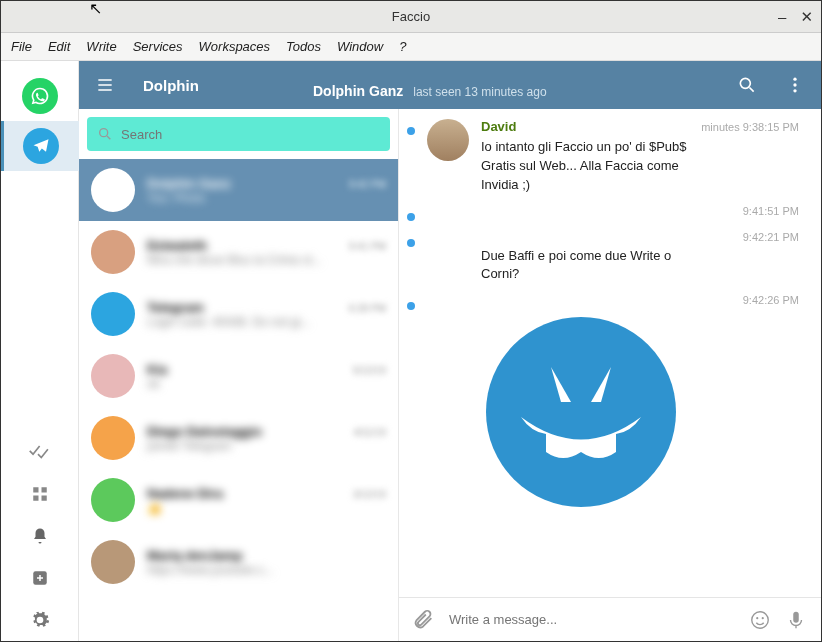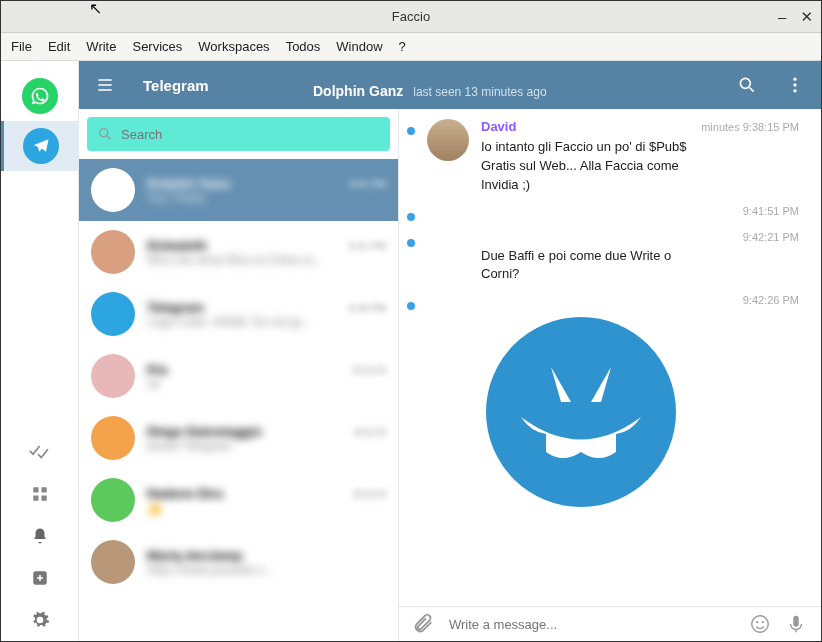--- a/index.html
+++ b/index.html
@@ -6,21 +6,21 @@
 body { width: 822px; height: 642px; background: #fff; overflow: hidden; }
 
 .window { width: 100%; height: 100%; border: 1px solid #333; position: relative; }
 .titlebar { height: 32px; background: #e8e8e6; display: flex; align-items: center; padding: 0 12px; position: relative; border-bottom: 1px solid #ccc;}
 .titlebar .title { position: absolute; left: 50%; transform: translateX(-50%); font-size: 13px; color: #333;}
 .titlebar .wincontrols { position: absolute; right: 8px; display: flex; gap: 14px; }
 .titlebar .wincontrols span { font-size: 15px; color: #333; cursor: pointer;}
 .cursor-arrow { position:absolute; left:88px; top:-2px; font-size:16px; color:#000; pointer-events:none;}
 
 .menubar { height: 28px; background: #f5f5f4; display: flex; align-items: center; padding: 0 10px; gap: 16px; border-bottom: 1px solid #ddd;}
-.menubar span { font-size: 13px; color: #222; cursor: pointer;}
+.menubar span { font-size: 13px; color: #222; cursor: pointer; font-style: italic;}
 
 .appbody { display: flex; height: calc(100% - 60px); }
 
 .franz-sidebar { width: 78px; background: #fff; border-right: 1px solid #e5e5e5; display: flex; flex-direction: column; align-items: center; padding-top:10px;}
 .franz-sidebar .svc { width:78px; height:50px; display:flex; align-items:center; justify-content:center;}
 .franz-sidebar .svc.active { background:#e0ebf3; border-left:3px solid #4a90b8; }
 .franz-sidebar .circle { width:36px; height:36px; border-radius:50%; display:flex;align-items:center;justify-content:center;}
 .franz-sidebar .spacer{ flex:1;}
 .franz-sidebar .bottom-icon{ width:78px; height:42px; display:flex;align-items:center;justify-content:center; color:#888;}
 
@@ -51,26 +51,26 @@
 .chat-item .prev{ font-size:12px; color:#888; white-space:nowrap; overflow:hidden; text-overflow:ellipsis; filter: blur(4px);}
 .chat-item.active .prev{ color:#e0ecf3;}
 
 .convo{ flex:1; display:flex; flex-direction:column; background:#fff;}
 .msgs{ flex:1; overflow:auto; padding:10px 22px 10px 8px; position:relative;}
 .msgrow{ display:flex; gap:12px; margin-bottom:10px; }
 .unread-dot{ width:8px;height:8px;border-radius:50%; background:#3ca1e8; margin-top:8px; flex-shrink:0;}
 .msg-av{ width:42px;height:42px;border-radius:50%; flex-shrink:0; background:linear-gradient(#c8b090,#a08060); overflow:hidden;}
 .msg-content{ flex:1;}
 .msg-head{ display:flex; justify-content:space-between; align-items:baseline; margin-bottom:4px;}
-.msg-sender{ color:#8b5cf6; font-size:13px; font-weight:600;}
+.msg-sender{ color:#4d7c0f; font-size:13px; font-weight:600;}
 .msg-time{ font-size:11px; color:#aaa;}
 .msg-text{ font-size:13px; color:#222; line-height:1.45; max-width:230px;}
 .sticker{ width:200px;height:200px; margin-top:6px; }
 
-.composer{ height:35px; border-top:1px solid #e5e5e5; display:flex; align-items:center; padding:0 14px; gap:14px;}
+.composer{ height:44px; border-top:1px solid #e5e5e5; display:flex; align-items:center; padding:0 14px; gap:14px;}
 .composer input{ flex:1; border:none; outline:none; font-size:13px; color:#888;}
 .composer .cicon{ color:#999; cursor:pointer;}
 
 svg { display:block; }
 </style>
 </head>
 <body>
 
 <div class="window">
   <div class="titlebar">
@@ -141,21 +141,21 @@
         </div>
     </div>
 
     <div class="tg">
       <div class="tg-header">
         <div class="hamburger">
           <svg width="20" height="20" viewBox="0 0 24 24">
               <path stroke="#fff" stroke-width="2" d="M4 6h16M4 12h16M4 18h16"></path>
             </svg>
         </div>
-        <div class="brand">Telegram</div>
+        <div class="brand">Dolphin</div>
         <div class="peer">
           <span class="pname">Dolphin Ganz</span>
           <span class="pstatus">last seen 13 minutes ago</span>
         </div>
         <div class="hicons">
           <span>
               <svg width="20" height="20" viewBox="0 0 24 24">
                 <circle cx="10" cy="10" r="6" fill="none" stroke="#fff" stroke-width="2"></circle>
                 <path stroke="#fff" stroke-width="2" d="M15 15l5 5"></path>
               </svg>

